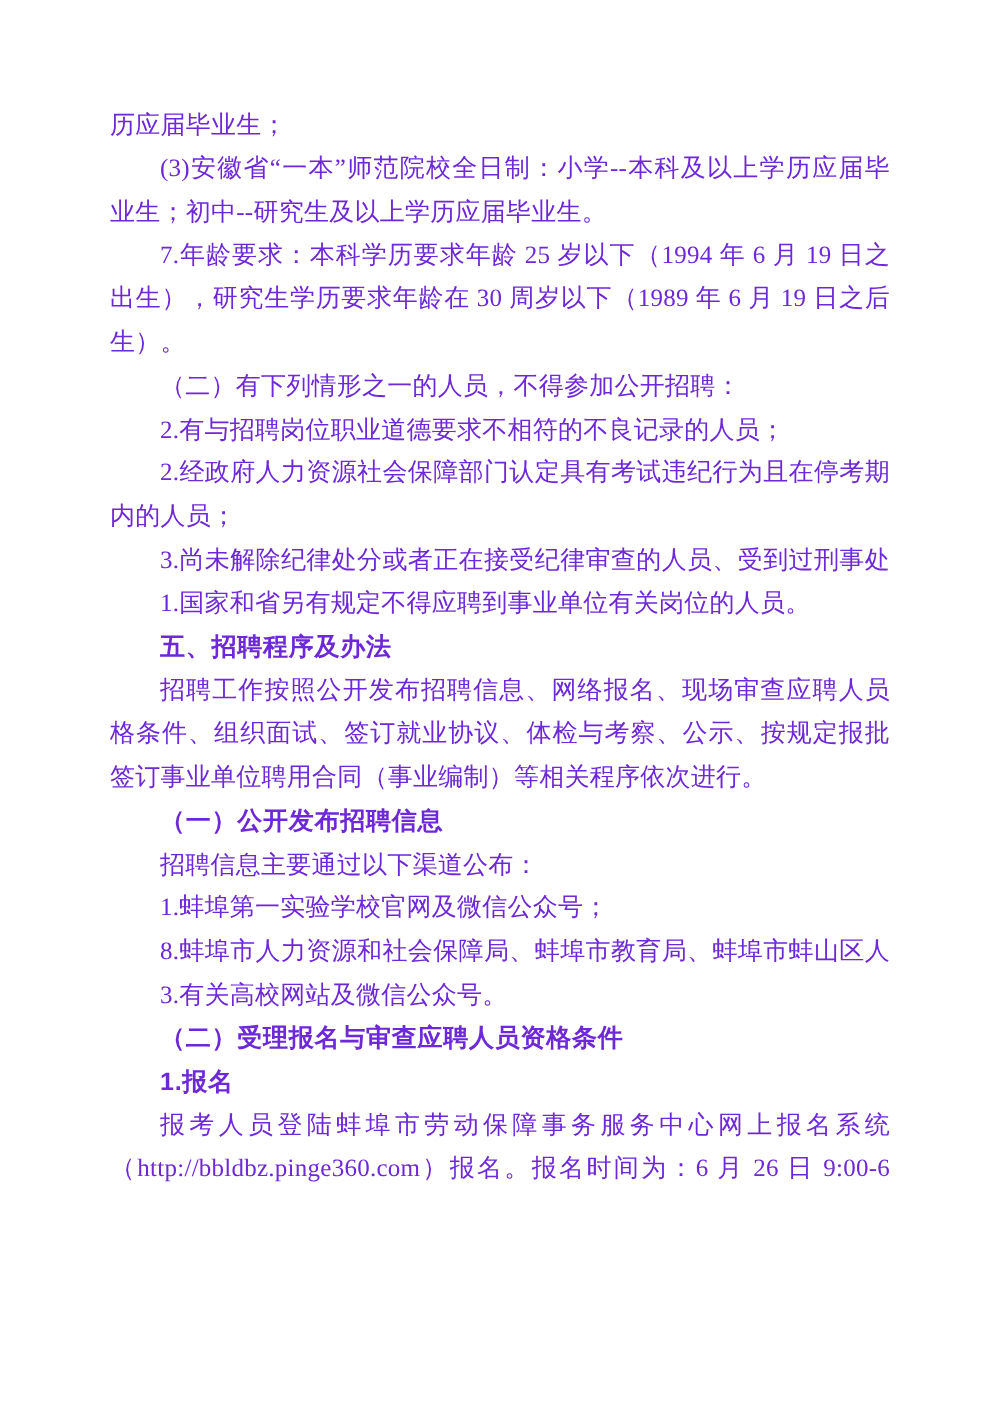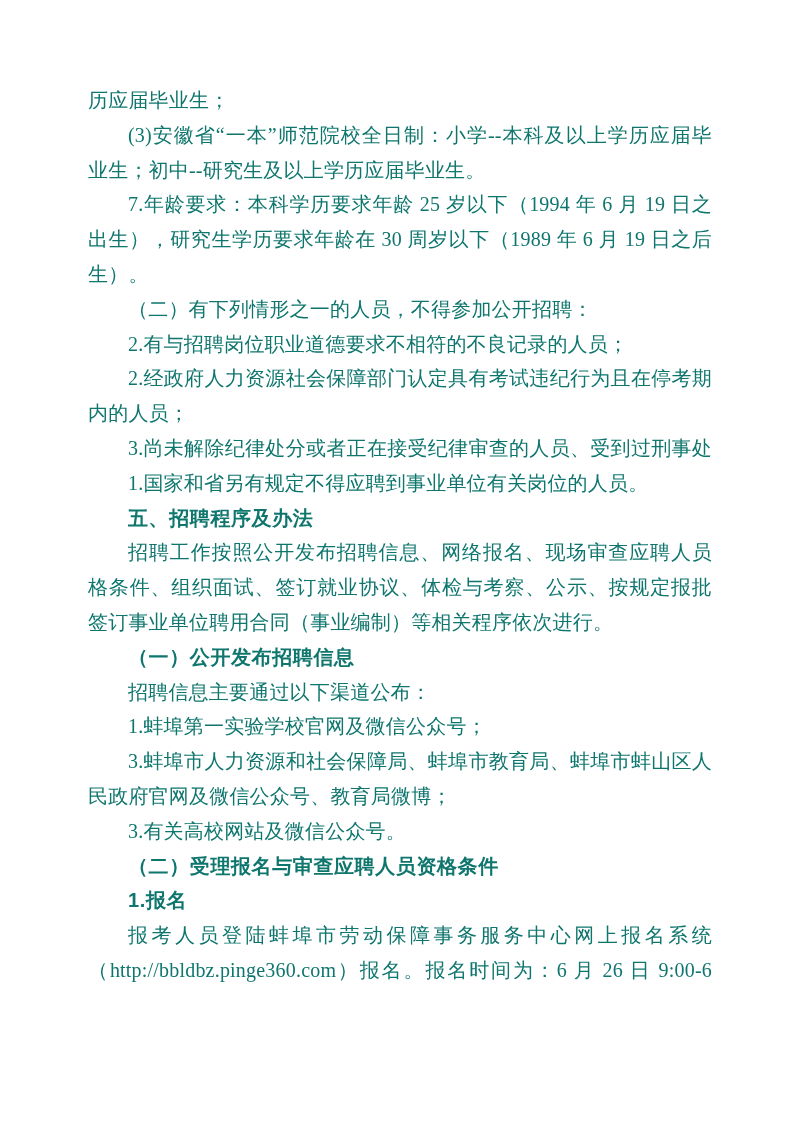--- a/index.html
+++ b/index.html
@@ -14,21 +14,21 @@
     margin: 0 auto;
     background: #ffffff;
     overflow: hidden;
     font-family: "Liberation Serif", "DejaVu Serif", serif;
   }
   .content {
     position: absolute;
     left: 88px;
     top: 83px;
     width: 624px;
-    color: #0f766e;
+    color: #6d28d9;
     font-size: 20px;
     line-height: 34.8px;
     letter-spacing: 0.2px;
   }
   .line {
     height: 34.8px;
     overflow: hidden;
     white-space: nowrap;
   }
   .line.fill {
@@ -62,21 +62,20 @@
       <div class="line">内的人员；</div>
       <div class="line indent fill">3.尚未解除纪律处分或者正在接受纪律审查的人员、受到过刑事处</div>
       <div class="line indent">1.国家和省另有规定不得应聘到事业单位有关岗位的人员。</div>
       <div class="line indent bold">五、招聘程序及办法</div>
       <div class="line indent fill">招聘工作按照公开发布招聘信息、网络报名、现场审查应聘人员资</div>
       <div class="line fill">格条件、组织面试、签订就业协议、体检与考察、公示、按规定报批和</div>
       <div class="line">签订事业单位聘用合同（事业编制）等相关程序依次进行。</div>
       <div class="line indent bold">（一）公开发布招聘信息</div>
       <div class="line indent">招聘信息主要通过以下渠道公布：</div>
       <div class="line indent">1.蚌埠第一实验学校官网及微信公众号；</div>
-      <div class="line indent fill">3.蚌埠市人力资源和社会保障局、蚌埠市教育局、蚌埠市蚌山区人</div>
-      <div class="line">民政府官网及微信公众号、教育局微博；</div>
+      <div class="line indent fill">8.蚌埠市人力资源和社会保障局、蚌埠市教育局、蚌埠市蚌山区人</div>
       <div class="line indent">3.有关高校网站及微信公众号。</div>
       <div class="line indent bold">（二）受理报名与审查应聘人员资格条件</div>
       <div class="line indent bold">1.报名</div>
       <div class="line indent fill">报考人员登陆蚌埠市劳动保障事务服务中心网上报名系统</div>
       <div class="line fill">（http://bbldbz.pinge360.com）报名。报名时间为：6 月 26 日 9:00-6</div>
     </div>
 </div>
 
 </body></html>

